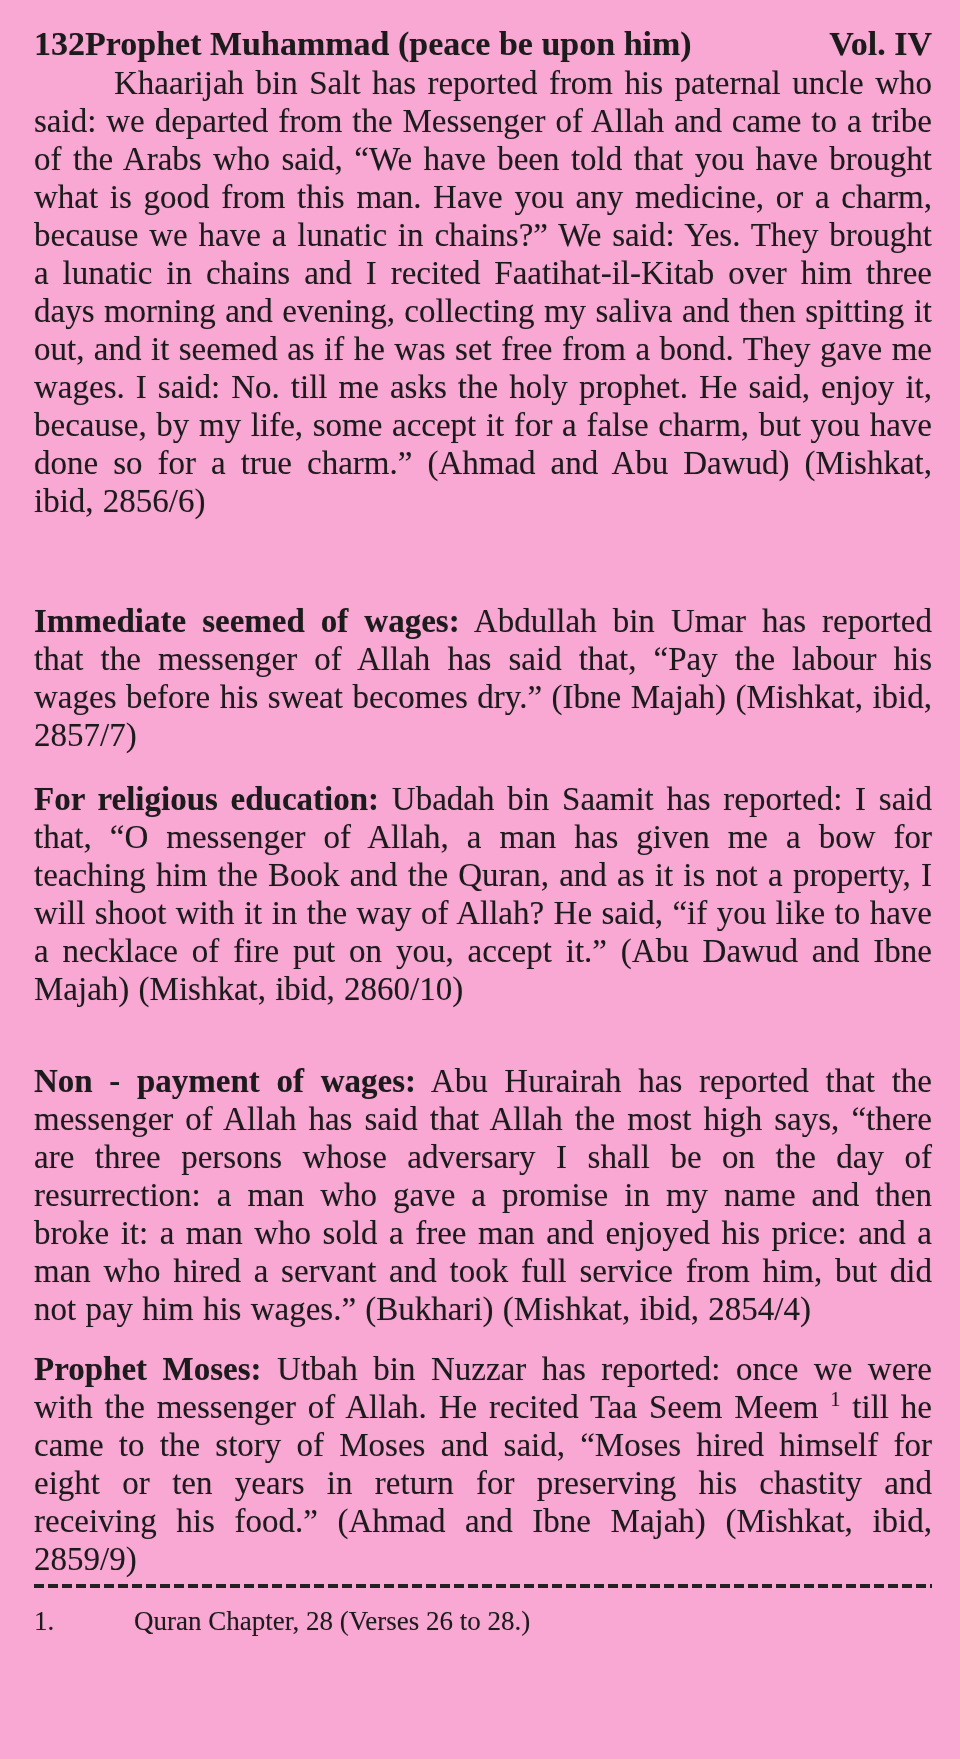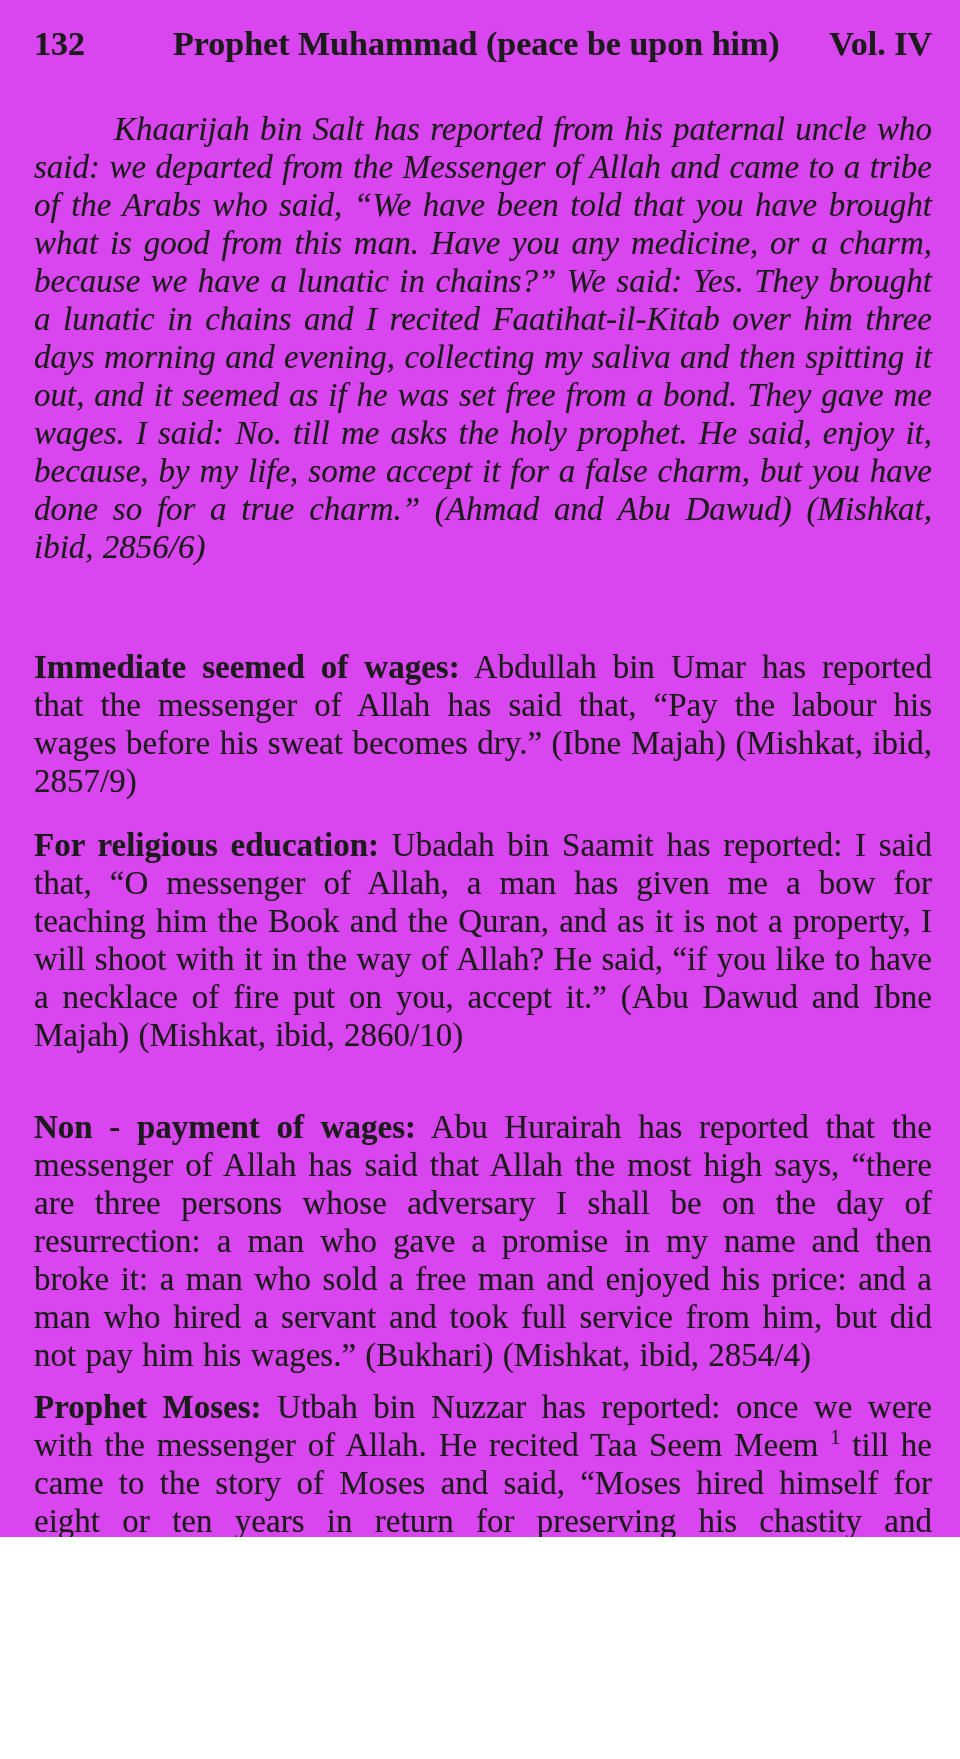--- a/index.html
+++ b/index.html
@@ -1,49 +1,49 @@
 <!DOCTYPE html>
 <html><head>
 <meta charset="utf-8">
 <style>
   html, body { margin: 0; padding: 0; background: #ffffff; }
   .page {
     width: 960px;
-    height: 1537px;
+    height: 1759px;
     box-sizing: border-box;
-    background: #d946ef;
+    background: #f9a8d4;
     color: #1b1b1b;
     font-family: "Liberation Serif", serif;
     padding: 24px 28px 0 34px;
     overflow: hidden;
     text-shadow: 0 0 1px rgba(20,20,20,0.28); 
   }
   .header {
     display: flex;
     align-items: baseline;
     font-weight: bold;
     font-size: 34px;
     line-height: 40px;
     white-space: nowrap;
   }
-  .header .ptitle { margin-left: 88px; }
+  .header .ptitle { }
   .header .pvol   { margin-left: auto; }
   .para {
     font-size: 33px;
     line-height: 38px;
     text-align: justify;
     margin: 0;
     word-spacing: 1px;
   }
   .para .phead { font-weight: bold; }
-  .para-first { margin-top: 46px; text-indent: 80px; font-style: italic; }
+  .para-first { text-indent: 80px; }
   .para-immediate { margin-top: 82px; }
   .para-religious { margin-top: 26px; }
   .para-nonpayment { margin-top: 54px; }
-  .para-moses { margin-top: 14px; }
+  .para-moses { margin-top: 22px; }
   sup.noteref {
     font-size: 0.62em;
     line-height: 0;
     vertical-align: super;
   }
   .footnote-sep {
     margin-top: 6px;
     height: 4px;
     background: repeating-linear-gradient(90deg, #222 0px, #222 10px, transparent 10px, transparent 14px);
   }
@@ -61,21 +61,21 @@
 <div class="page">
 
   <div class="header">
     <span class="pnum">132</span>
     <span class="ptitle">Prophet Muhammad (peace be upon him)</span>
     <span class="pvol">Vol. IV</span>
   </div>
 
   <p class="para para-first"><span>Khaarijah bin Salt has reported from his paternal uncle who said: we departed from the Messenger of Allah and came to a tribe of the Arabs who said, “We have been told that you have brought what is good from this man. Have you any medicine, or a charm, because we have a lunatic in chains?” We said: Yes. They brought a lunatic in chains and I recited Faatihat-il-Kitab over him three days morning and evening, collecting my saliva and then spitting it out, and it seemed as if he was set free from a bond. They gave me wages. I said: No. till me asks the holy prophet. He said, enjoy it, because, by my life, some accept it for a false charm, but you have done so for a true charm.” (Ahmad and Abu Dawud) (Mishkat, ibid, 2856/6)</span></p>
 
-  <p class="para para-immediate"><span class="phead">Immediate seemed of wages:</span><span> Abdullah bin Umar has reported that the messenger of Allah has said that, “Pay the labour his wages before his sweat becomes dry.” (Ibne Majah) (Mishkat, ibid, 2857/9)</span></p>
+  <p class="para para-immediate"><span class="phead">Immediate seemed of wages:</span><span> Abdullah bin Umar has reported that the messenger of Allah has said that, “Pay the labour his wages before his sweat becomes dry.” (Ibne Majah) (Mishkat, ibid, 2857/7)</span></p>
 
   <p class="para para-religious"><span class="phead">For religious education:</span><span> Ubadah bin Saamit has reported: I said that, “O messenger of Allah, a man has given me a bow for teaching him the Book and the Quran, and as it is not a property, I will shoot with it in the way of Allah? He said, “if you like to have a necklace of fire put on you, accept it.” (Abu Dawud and Ibne Majah) (Mishkat, ibid, 2860/10)</span></p>
 
   <p class="para para-nonpayment"><span class="phead">Non - payment of wages:</span><span> Abu Hurairah has reported that the messenger of Allah has said that Allah the most high says, “there are three persons whose adversary I shall be on the day of resurrection: a man who gave a promise in my name and then broke it: a man who sold a free man and enjoyed his price: and a man who hired a servant and took full service from him, but did not pay him his wages.” (Bukhari) (Mishkat, ibid, 2854/4)</span></p>
 
   <p class="para para-moses"><span class="phead">Prophet Moses:</span><span> Utbah bin Nuzzar has reported: once we were with the messenger of Allah. He recited Taa Seem Meem </span><sup class="noteref">1</sup><span> till he came to the story of Moses and said, “Moses hired himself for eight or ten years in return for preserving his chastity and receiving his food.” (Ahmad and Ibne Majah) (Mishkat, ibid, 2859/9)</span></p>
 
   <div class="footnote-sep"></div>
 
   <div class="footnote">

